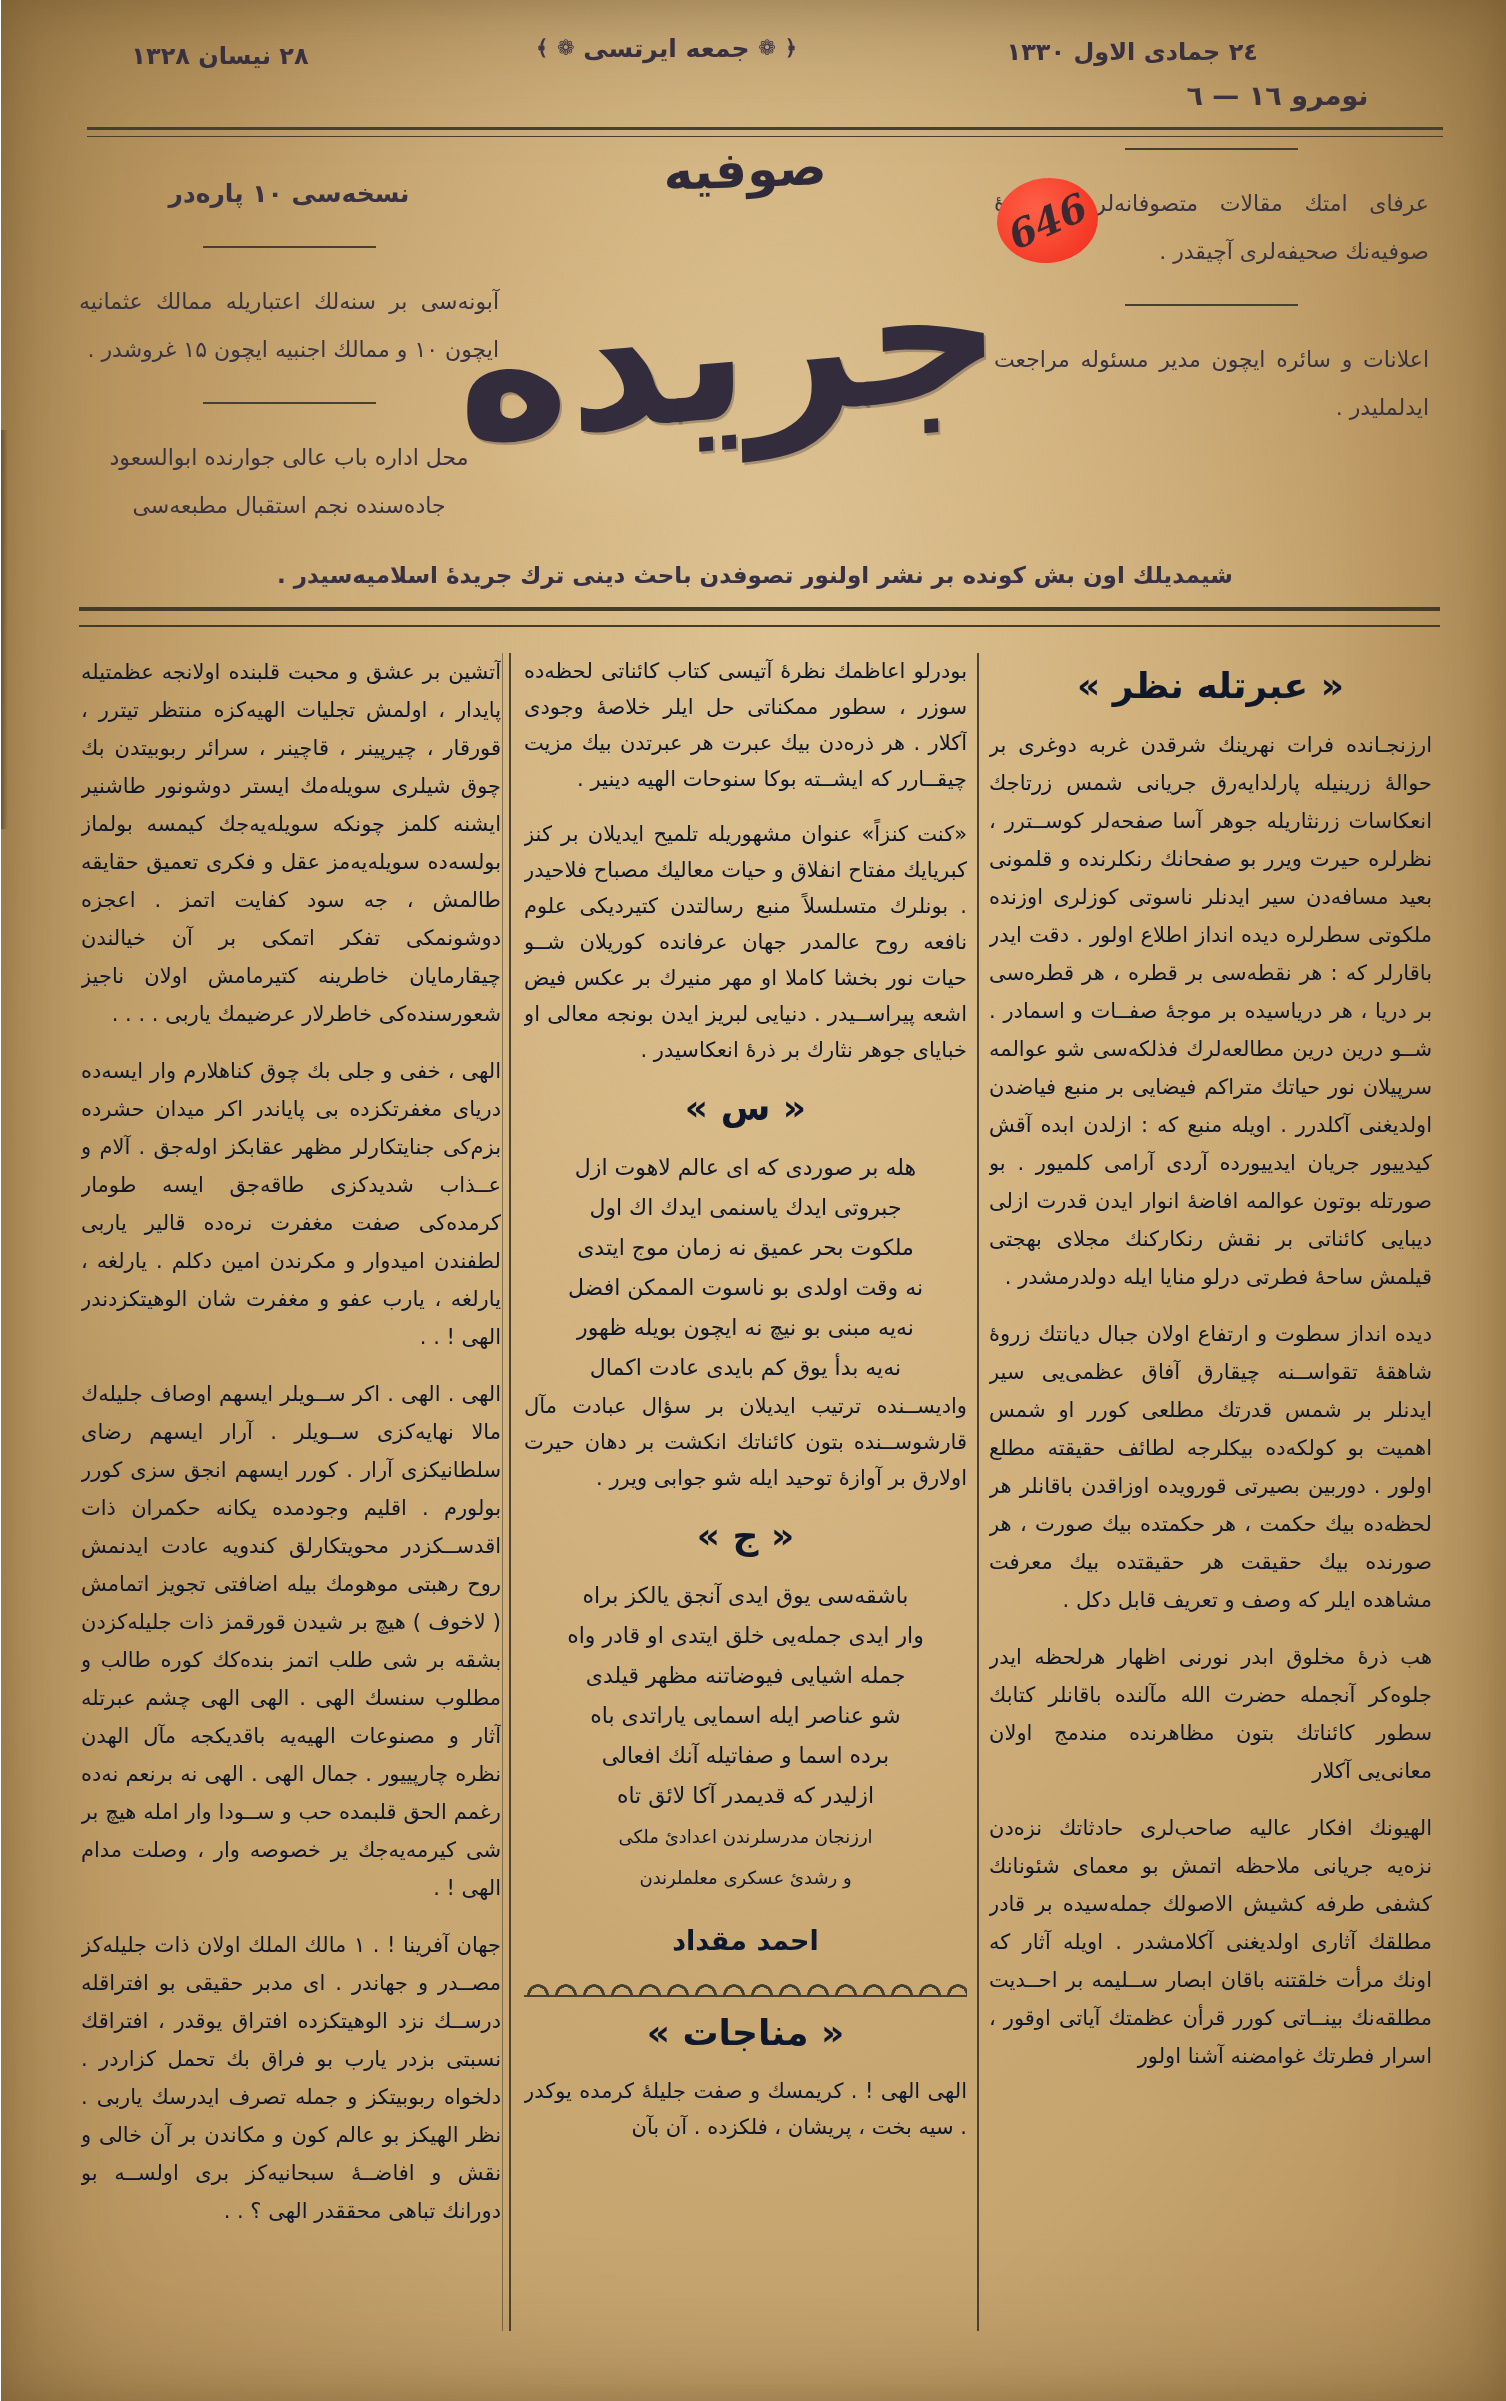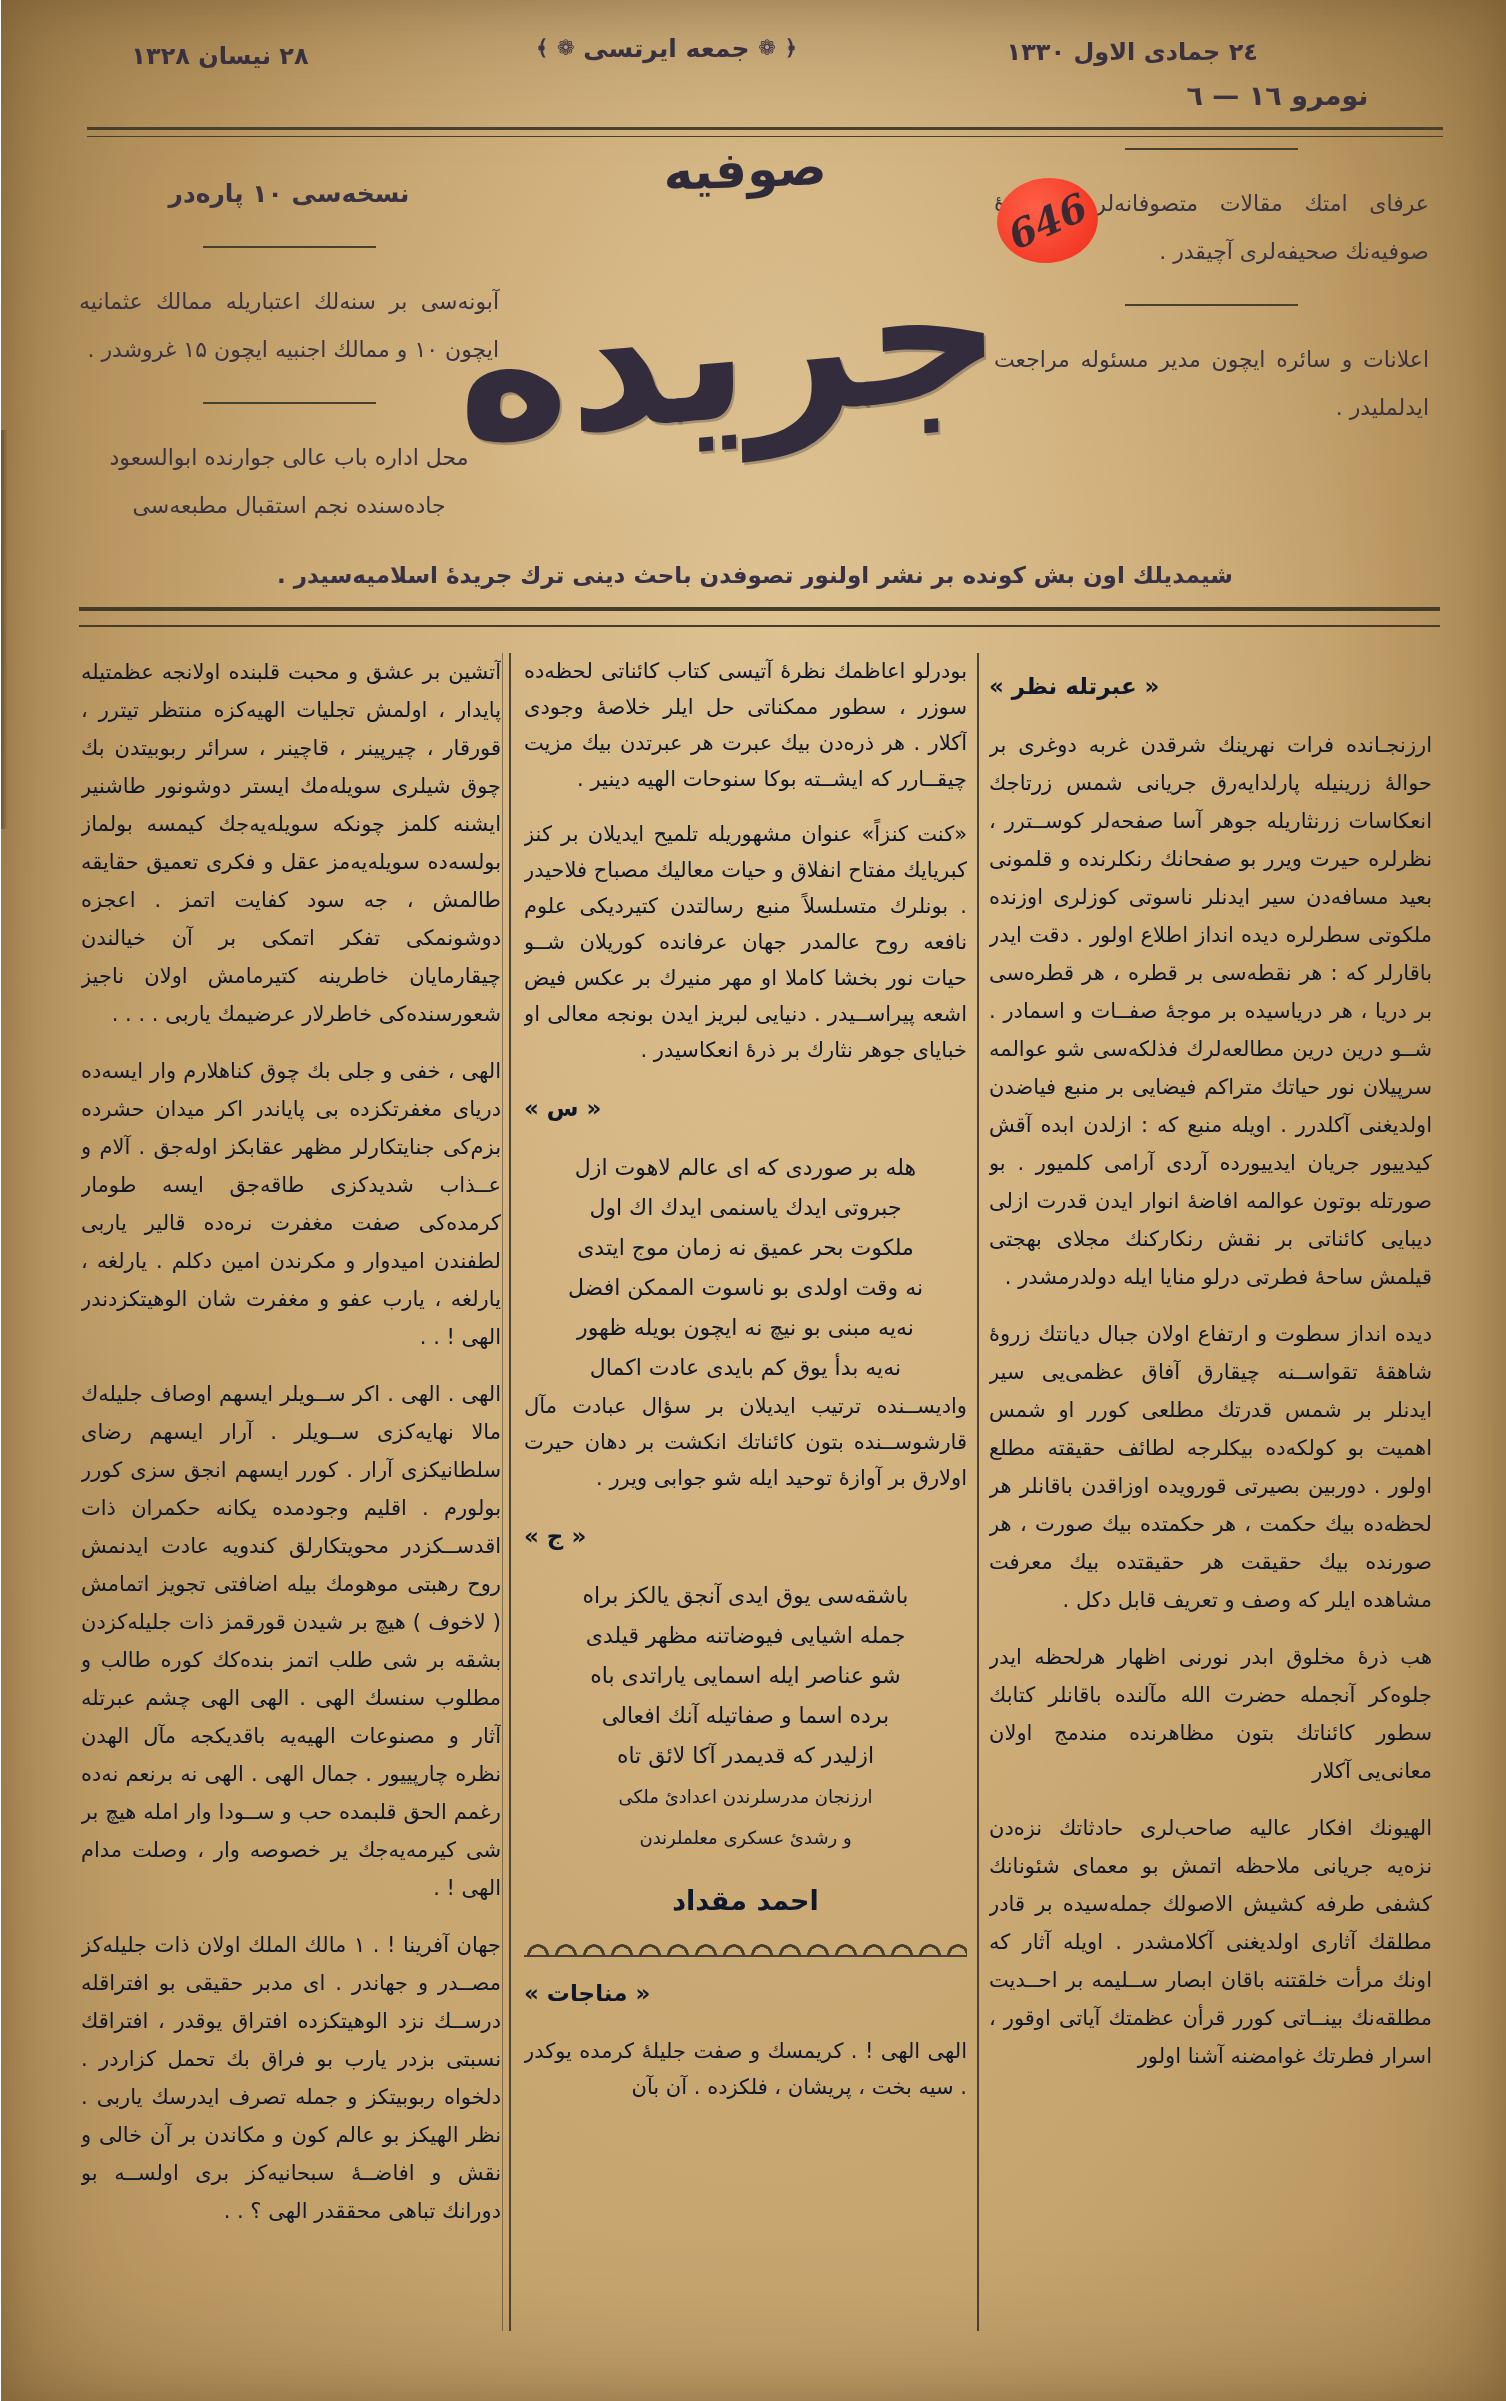--- a/index.html
+++ b/index.html
@@ -61,21 +61,21 @@
   
   .col{position:absolute;top:653px;height:1725px;overflow:hidden;font-size:21px;line-height:38px;
     text-align:justify;color:#0f172a;}
   .col-right{left:989px;width:443px;}
   .col-middle{left:524px;width:443px;line-height:36px;}
   .col-left{left:81px;width:420px;}
   .vsep{position:absolute;top:653px;width:1.6px;height:1678px;background:#4a4234;}
   .vsep-1{left:509px;}
   .vsep-2{left:977px;}
   .vsep-1b{left:502px;width:0.5px;background:rgba(74,66,52,.6);}
-  .col-heading{font-size:23px;font-weight:bold;text-align:left;margin:11.5px 0 19px;line-height:42px;}
+  .col-heading{font-size:36px;font-weight:bold;text-align:center;margin:11.5px 0 19px;line-height:42px;}
   .col-para{margin-bottom:19px;}
   .poem-line{text-align:center;font-size:22px;line-height:40px;}
   .attr-line{text-align:center;font-size:18px;line-height:41px;}
   .signature{text-align:center;font-size:27px;font-weight:bold;margin:22px 0 13.6px;line-height:42px;}
   .scallop{height:19px;margin:3.1px 0 15.7px;border-bottom:2.6px solid #48402f;
     background:radial-gradient(circle at 50% 19px, rgba(0,0,0,0) 0 7.9px, #48402f 7.9px 10.5px, rgba(0,0,0,0) 11px);
     background-size:28px 19px;background-repeat:repeat-x;}
 </style>
 </head>
 <body>
@@ -139,20 +139,21 @@
       <div class="col-heading">« س »</div>
       <div class="poem-line">هله بر صوردی كه ای عالم لاهوت ازل</div>
       <div class="poem-line">جبروتی ایدك یاسنمی ایدك اك اول</div>
       <div class="poem-line">ملكوت بحر عمیق نه زمان موج ایتدی</div>
       <div class="poem-line">نه وقت اولدی بو ناسوت الممكن افضل</div>
       <div class="poem-line">نه‌یه مبنی بو نیچ نه ایچون بویله ظهور</div>
       <div class="poem-line">نه‌یه بدأ یوق كم بایدی عادت اكمال</div>
       <div class="col-para">وادیســنده ترتیب ایدیلان بر سؤال عبادت مآل قارشوســنده بتون كائناتك انكشت بر دهان حیرت اولارق بر آوازهٔ توحید ایله شو جوابی ویرر .</div>
       <div class="col-heading">« ج »</div>
       <div class="poem-line">باشقه‌سی یوق ایدی آنجق یالكز براه</div>
+      <div class="poem-line">وار ایدی جمله‌یی خلق ایتدی او قادر واه</div>
       <div class="poem-line">جمله اشیایی فیوضاتنه مظهر قیلدی</div>
       <div class="poem-line">شو عناصر ایله اسمایی یاراتدی باه</div>
       <div class="poem-line">برده اسما و صفاتیله آنك افعالی</div>
       <div class="poem-line">ازلیدر كه قدیمدر آكا لائق تاه</div>
       <div class="attr-line">ارزنجان مدرسلرندن اعدادئ ملكی</div>
       <div class="attr-line">و رشدئ عسكری معلملرندن</div>
       <div class="signature">احمد مقداد</div>
       <div class="scallop"></div>
       <div class="col-heading">« مناجات »</div>
       <div class="col-para">الهی الهی ! . كریمسك و صفت جلیلهٔ كرمده یوكدر . سیه بخت ، پریشان ، فلكزده . آن بآن</div>

